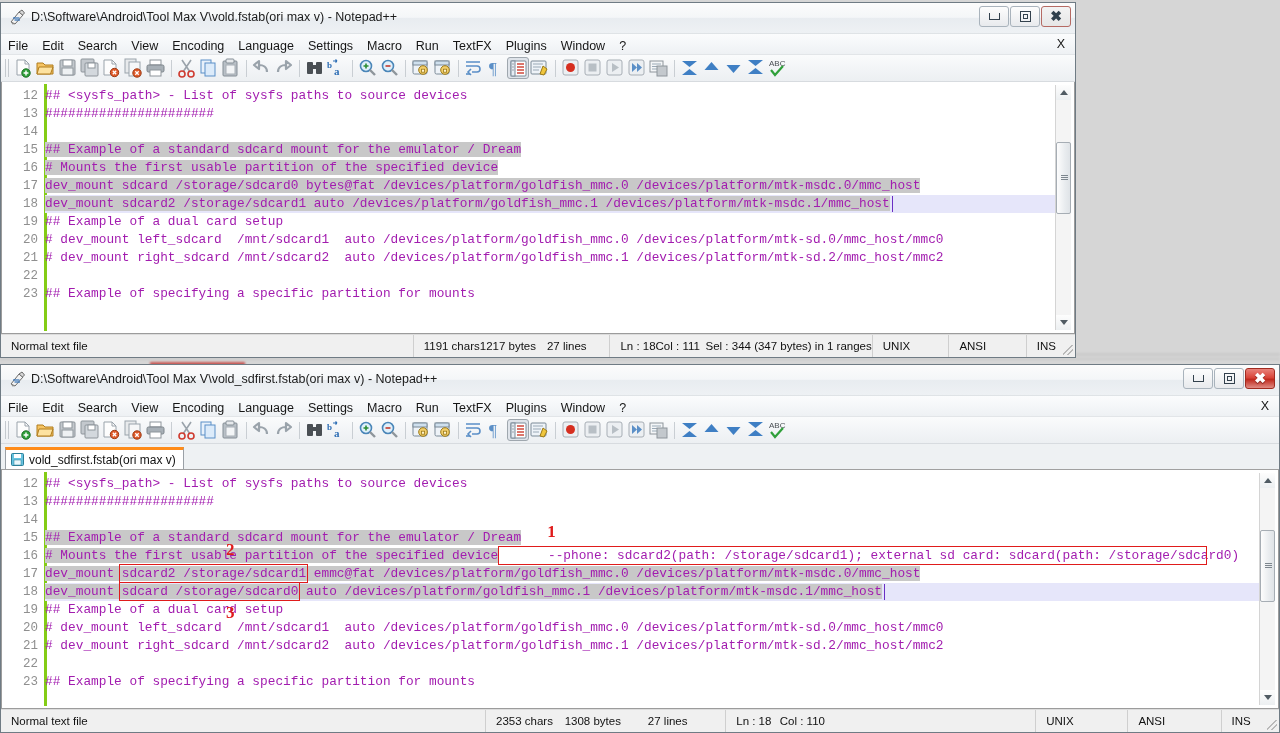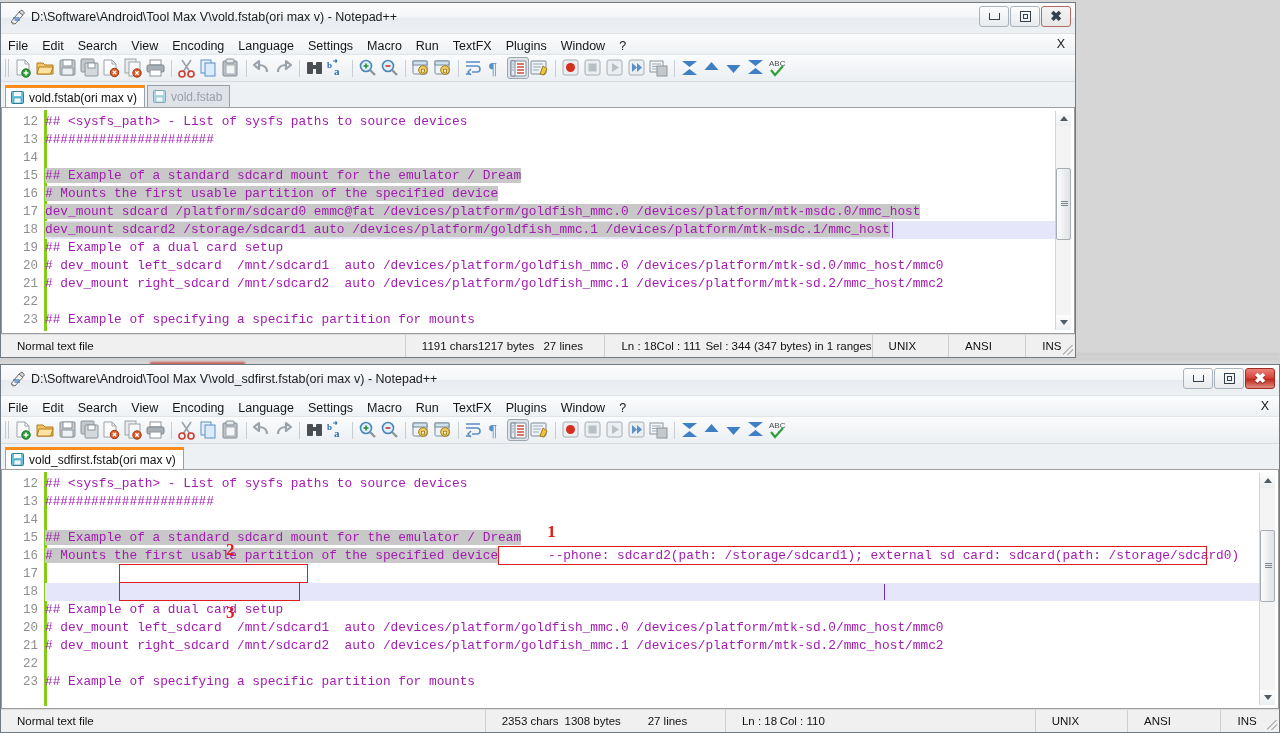--- a/index.html
+++ b/index.html
@@ -94,21 +94,21 @@
   .tri.u{border-bottom:5px solid #505b63;}
   .tri.d{border-top:5px solid #505b63;}
   .sb-thumb{position:absolute;left:0;width:15px;border:1px solid #a6adb4;box-sizing:border-box;
             background:linear-gradient(to right,#fdfdfd,#e9ecef 60%,#dfe3e7);border-radius:2px;}
   .sb-grip{position:absolute;left:4px;top:50%;margin-top:-3px;width:7px;height:6px;
            background:repeating-linear-gradient(to bottom,#7d868e 0 1px,transparent 1px 2px);}
 
   
   .statusbar{flex:0 0 22px;height:22px;background:#f0f0f0;border-top:1px solid #dcdcdc;
              display:flex;align-items:center;font-size:11.5px;color:#111;}
-  .sbcell{height:22px;display:flex;align-items:center;padding-left:16px;
+  .sbcell{height:22px;display:flex;align-items:center;padding-left:10px;
           border-left:1px solid #cfcfcf;box-sizing:border-box;white-space:nowrap;}
   .sbcell.first{border-left:none;}
   .sb-grip-corner{position:absolute;right:2px;bottom:2px;width:10px;height:10px;
        background:
         linear-gradient(135deg,transparent 45%,#b9b9b9 45%,#b9b9b9 55%,transparent 55%),
         linear-gradient(135deg,transparent 70%,#b9b9b9 70%,#b9b9b9 80%,transparent 80%);}
 
   
   .anno-box{position:absolute;border:1.5px solid #e01b1b;box-sizing:border-box;pointer-events:none;}
   .anno-num{position:absolute;color:#e01b1b;font-weight:bold;font-size:17px;
@@ -321,42 +321,20 @@
         <span class="tbi"><svg width="21" height="21" viewBox="0 0 21 21">
             <path d="M3 3h15l-7.5 6z" fill="#3f7fc4"></path>
             <path d="M3 17h15l-7.5-6z" fill="#3f7fc4"></path>
           </svg></span>
         <span class="tbi"><svg width="21" height="21" viewBox="0 0 21 21">
             <text x="2" y="9" font-family="Liberation Sans, sans-serif" font-size="8" fill="#4a4f54">ABC</text>
             <path d="M4 13l4 5 8-9" fill="none" stroke="#2fa03a" stroke-width="2.2"></path>
           </svg></span>
       </div>
 
-  <div class="tabbar">
-    <span class="tab active">
-      <span class="tab-ico">
-        <svg width="13" height="13" viewBox="0 0 13 13">
-              <rect x="0.5" y="0.5" width="12" height="12" rx="1" fill="#68c3e0" stroke="#2b7f99"></rect>
-              <rect x="3" y="1" width="7" height="4" fill="#fff"></rect>
-              <rect x="3" y="7" width="7" height="5" fill="#eaf7fb" stroke="#2b7f99" stroke-width=".5"></rect>
-            </svg>
-      </span>
-      <span>vold.fstab(ori max v)</span>
-    </span>
-    <span class="tab inactive">
-      <span class="tab-ico">
-        <svg width="13" height="13" viewBox="0 0 13 13">
-              <rect x="0.5" y="0.5" width="12" height="12" rx="1" fill="#a9d8e6" stroke="#7da9b8"></rect>
-              <rect x="3" y="1" width="7" height="4" fill="#fff"></rect>
-              <rect x="3" y="7" width="7" height="5" fill="#eef8fb" stroke="#7da9b8" stroke-width=".5"></rect>
-            </svg>
-      </span>
-      <span>vold.fstab</span>
-    </span>
-  </div>
 
   <div class="editor">
     <div class="edit-pad">
       <div class="gutter">
             <div class="ln" style="top: 3px;">12</div>
             <div class="ln" style="top: 21px;">13</div>
             <div class="ln" style="top: 39px;">14</div>
             <div class="ln" style="top: 57px;">15</div>
             <div class="ln" style="top: 75px;">16</div>
             <div class="ln" style="top: 93px;">17</div>
@@ -367,21 +345,21 @@
             <div class="ln" style="top: 183px;">22</div>
             <div class="ln" style="top: 201px;">23</div>
           </div>
       <div class="curline" style="top: 111px;"></div>
           <div class="code">
             <div class="cl" style="top: 3px;"><span>## &lt;sysfs_path&gt; - List of sysfs paths to source devices</span></div>
             <div class="cl" style="top: 21px;"><span>######################</span></div>
             <div class="cl" style="top: 39px;"><span></span></div>
             <div class="cl" style="top: 57px;"><span class="sel">## Example of a standard sdcard mount for the emulator / Dream</span></div>
             <div class="cl" style="top: 75px;"><span class="sel"># Mounts the first usable partition of the specified device</span></div>
-            <div class="cl" style="top: 93px;"><span class="sel">dev_mount sdcard /platform/sdcard0 emmc@fat /devices/platform/goldfish_mmc.0 /devices/platform/mtk-msdc.0/mmc_host</span></div>
+            <div class="cl" style="top: 93px;"><span class="sel">dev_mount sdcard /storage/sdcard0 bytes@fat /devices/platform/goldfish_mmc.0 /devices/platform/mtk-msdc.0/mmc_host</span></div>
             <div class="cl" style="top: 111px;"><span class="sel">dev_mount sdcard2 /storage/sdcard1 auto /devices/platform/goldfish_mmc.1 /devices/platform/mtk-msdc.1/mmc_host</span></div>
             <div class="caret" style="left: 847px; top: 112px;"></div>
             <div class="cl" style="top: 129px;"><span>## Example of a dual card setup</span></div>
             <div class="cl" style="top: 147px;"><span># dev_mount left_sdcard  /mnt/sdcard1  auto /devices/platform/goldfish_mmc.0 /devices/platform/mtk-sd.0/mmc_host/mmc0</span></div>
             <div class="cl" style="top: 165px;"><span># dev_mount right_sdcard /mnt/sdcard2  auto /devices/platform/goldfish_mmc.1 /devices/platform/mtk-sd.2/mmc_host/mmc2</span></div>
             <div class="cl" style="top: 183px;"><span></span></div>
             <div class="cl" style="top: 201px;"><span>## Example of specifying a specific partition for mounts</span></div>
           </div>
       <div class="vsb">
         <span class="sb-arrow up">
@@ -646,20 +624,22 @@
             <div class="ln" style="top: 183px;">22</div>
             <div class="ln" style="top: 201px;">23</div>
           </div>
       <div class="curline" style="top: 111px;"></div>
           <div class="code">
             <div class="cl" style="top: 3px;"><span>## &lt;sysfs_path&gt; - List of sysfs paths to source devices</span></div>
             <div class="cl" style="top: 21px;"><span>######################</span></div>
             <div class="cl" style="top: 39px;"><span></span></div>
             <div class="cl" style="top: 57px;"><span class="sel">## Example of a standard sdcard mount for the emulator / Dream</span></div>
             <div class="cl" style="top: 75px;"><span class="sel"># Mounts the first usable partition of the specified device</span></div>
+            <div class="cl" style="top: 93px;"><span class="sel">dev_mount sdcard2 /storage/sdcard1 emmc@fat /devices/platform/goldfish_mmc.0 /devices/platform/mtk-msdc.0/mmc_host</span></div>
+            <div class="cl" style="top: 111px;"><span class="sel">dev_mount sdcard /storage/sdcard0 auto /devices/platform/goldfish_mmc.1 /devices/platform/mtk-msdc.1/mmc_host</span></div>
             <div class="caret" style="left: 839.3px; top: 112px;"></div>
             <div class="cl" style="top: 129px;"><span>## Example of a dual card setup</span></div>
             <div class="cl" style="top: 147px;"><span># dev_mount left_sdcard  /mnt/sdcard1  auto /devices/platform/goldfish_mmc.0 /devices/platform/mtk-sd.0/mmc_host/mmc0</span></div>
             <div class="cl" style="top: 165px;"><span># dev_mount right_sdcard /mnt/sdcard2  auto /devices/platform/goldfish_mmc.1 /devices/platform/mtk-sd.2/mmc_host/mmc2</span></div>
             <div class="cl" style="top: 183px;"><span></span></div>
             <div class="cl" style="top: 201px;"><span>## Example of specifying a specific partition for mounts</span></div>
             <div class="cl" style="left: 495.3px; top: 75px;"> --phone: sdcard2(path: /storage/sdcard1); external sd card: sdcard(path: /storage/sdcard0)</div>
           </div>
       <div class="vsb">
         <span class="sb-arrow up">

